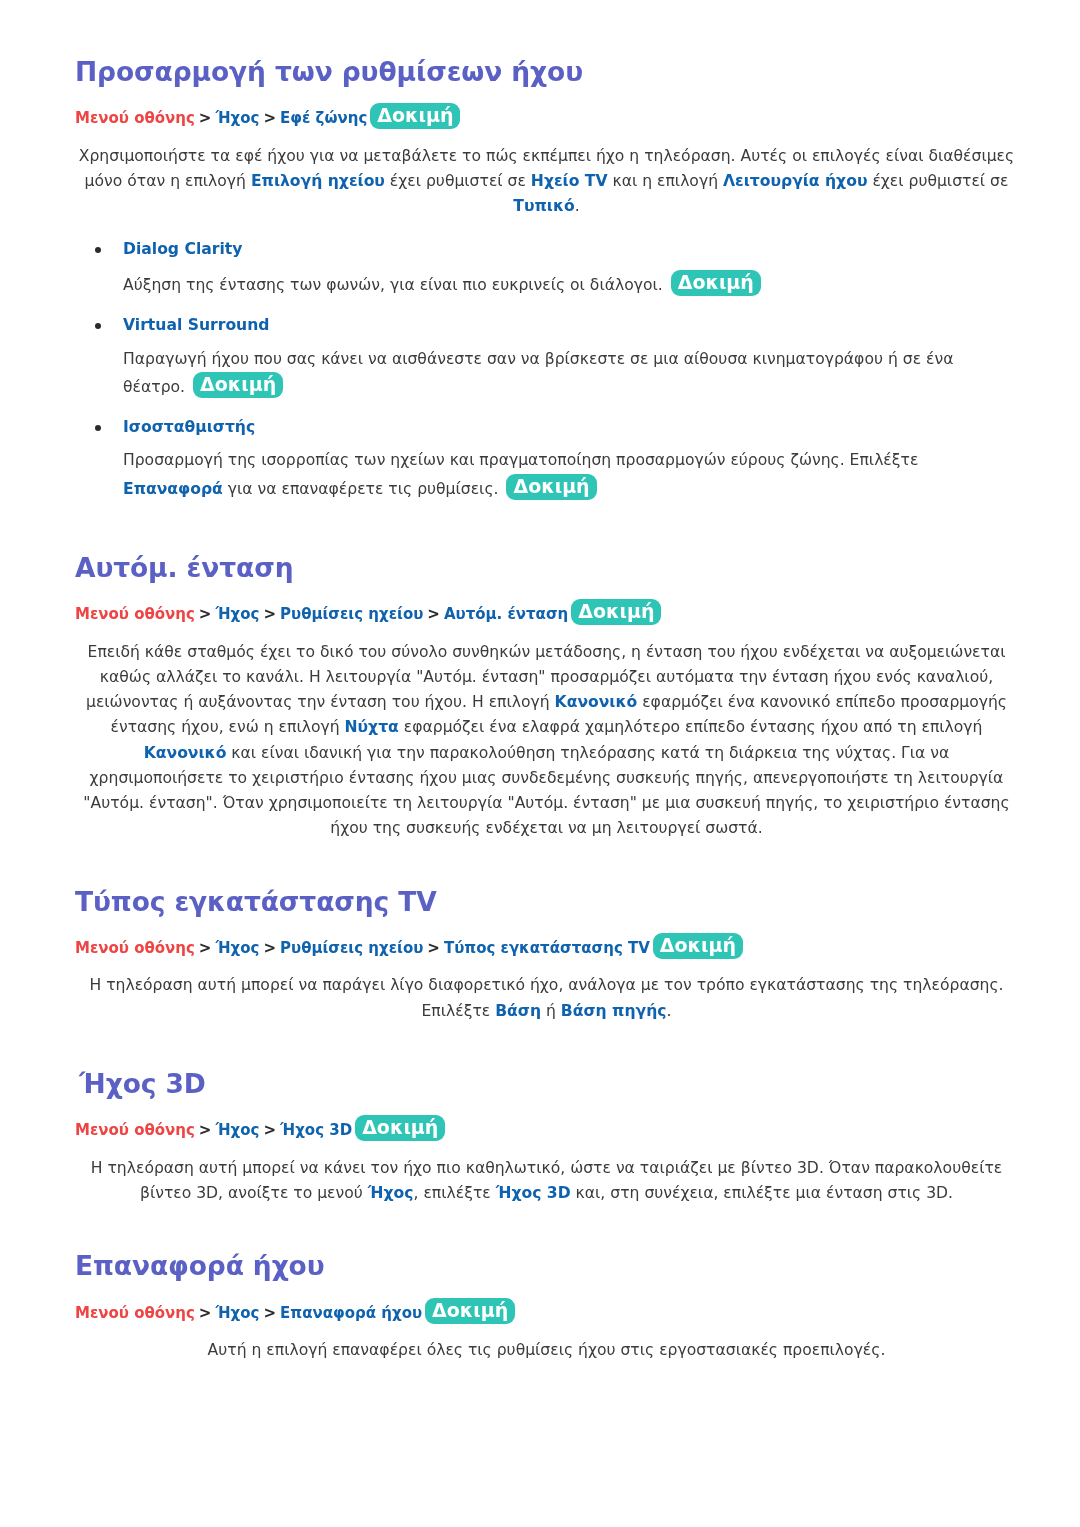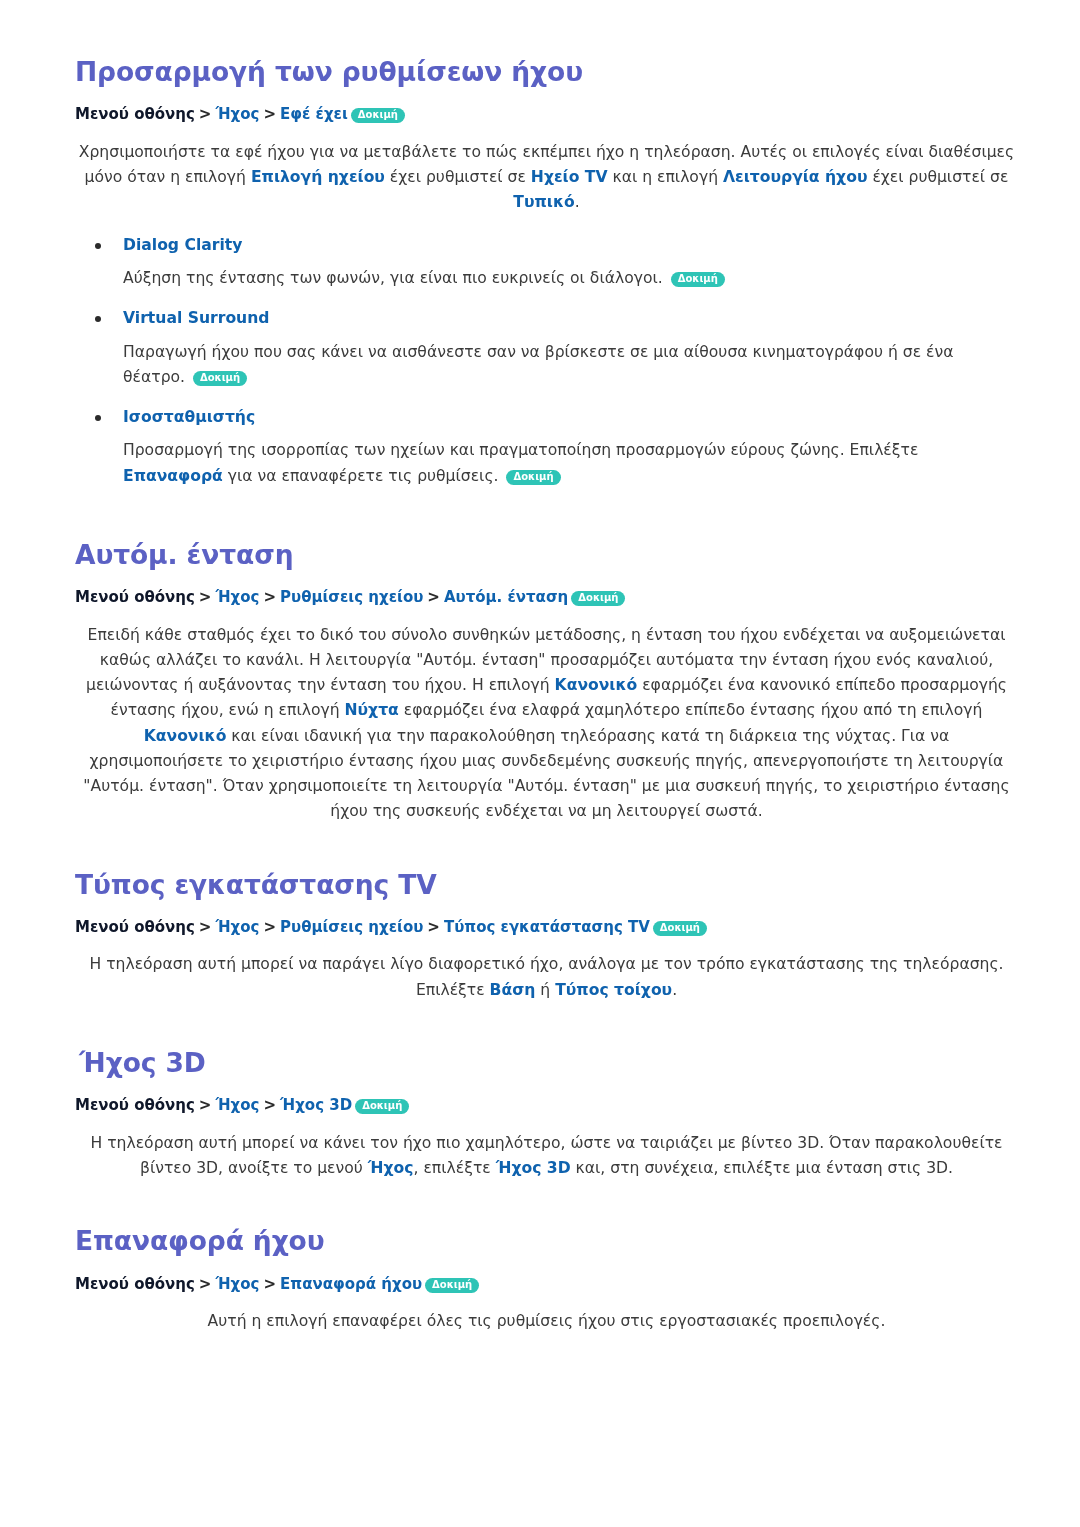--- a/index.html
+++ b/index.html
@@ -46,39 +46,39 @@
   
   .breadcrumb {
     font-size: 15px;
     font-weight: bold;
     color: #2b2b2b;
     margin: 0 0 14px 0;
     line-height: 1.5;
     white-space: nowrap;
   }
   .breadcrumb .crumb-root {
-    color: #0f172a;
+    color: #ef4444;
     font-weight: bold;
   }
   .breadcrumb .sep {
     color: #2b2b2b;
     font-weight: bold;
     margin: 0 4px;
   }
   .breadcrumb .crumb-link {
     color: #0f62ae;
     font-weight: bold;
   }
 
   
   .badge {
     display: inline-block;
     background: #2ec4b6;
     color: #ffffff;
-    font-size: 10px;
+    font-size: 19px;
     font-weight: bold;
     border-radius: 9px;
     padding: 1px 7px 2px 7px;
     line-height: 1.22;
     margin-left: 3px;
     vertical-align: 1px;
     white-space: nowrap;
   }
 
   
@@ -137,21 +137,21 @@
 </head>
 <body>
 
 <div class="page">
   <div class="content">
 
     <div class="section">
       <h1 class="section-title">Προσαρμογή των ρυθμίσεων ήχου</h1>
 
       <div class="breadcrumb">
-        <span class="crumb-root">Μενού οθόνης</span><span class="sep">&gt;</span><span class="crumb-link">Ήχος</span><span class="sep">&gt;</span><span class="crumb-link">Εφέ έχει</span><span class="badge">Δοκιμή</span>
+        <span class="crumb-root">Μενού οθόνης</span><span class="sep">&gt;</span><span class="crumb-link">Ήχος</span><span class="sep">&gt;</span><span class="crumb-link">Εφέ ζώνης</span><span class="badge">Δοκιμή</span>
       </div>
 
       <p class="body"><span>Χρησιμοποιήστε τα εφέ ήχου για να μεταβάλετε το πώς εκπέμπει ήχο η τηλεόραση. Αυτές οι επιλογές είναι διαθέσιμες μόνο όταν η επιλογή </span><span class="em">Επιλογή ηχείου</span><span> έχει ρυθμιστεί σε </span><span class="em">Ηχείο TV</span><span> και η επιλογή </span><span class="em">Λειτουργία ήχου</span><span> έχει ρυθμιστεί σε </span><span class="em">Τυπικό</span><span>.</span></p>
 
       <ul class="bullets">
 
         <li>
           <div class="bullet-head">
             <span class="dot"></span><span>Dialog Clarity</span>
           </div>
@@ -185,31 +185,31 @@
       <p class="body"><span>Επειδή κάθε σταθμός έχει το δικό του σύνολο συνθηκών μετάδοσης, η ένταση του ήχου ενδέχεται να αυξομειώνεται καθώς αλλάζει το κανάλι. Η λειτουργία "Αυτόμ. ένταση" προσαρμόζει αυτόματα την ένταση ήχου ενός καναλιού, μειώνοντας ή αυξάνοντας την ένταση του ήχου. Η επιλογή </span><span class="em">Κανονικό</span><span> εφαρμόζει ένα κανονικό επίπεδο προσαρμογής έντασης ήχου, ενώ η επιλογή </span><span class="em">Νύχτα</span><span> εφαρμόζει ένα ελαφρά χαμηλότερο επίπεδο έντασης ήχου από τη επιλογή </span><span class="em">Κανονικό</span><span> και είναι ιδανική για την παρακολούθηση τηλεόρασης κατά τη διάρκεια της νύχτας. Για να χρησιμοποιήσετε το χειριστήριο έντασης ήχου μιας συνδεδεμένης συσκευής πηγής, απενεργοποιήστε τη λειτουργία "Αυτόμ. ένταση". Όταν χρησιμοποιείτε τη λειτουργία "Αυτόμ. ένταση" με μια συσκευή πηγής, το χειριστήριο έντασης ήχου της συσκευής ενδέχεται να μη λειτουργεί σωστά.</span></p>
     </div>
 
     <div class="section gap-top">
       <h1 class="section-title">Τύπος εγκατάστασης TV</h1>
 
       <div class="breadcrumb">
         <span class="crumb-root">Μενού οθόνης</span><span class="sep">&gt;</span><span class="crumb-link">Ήχος</span><span class="sep">&gt;</span><span class="crumb-link">Ρυθμίσεις ηχείου</span><span class="sep">&gt;</span><span class="crumb-link">Τύπος εγκατάστασης TV</span><span class="badge">Δοκιμή</span>
       </div>
 
-      <p class="body"><span>Η τηλεόραση αυτή μπορεί να παράγει λίγο διαφορετικό ήχο, ανάλογα με τον τρόπο εγκατάστασης της τηλεόρασης. Επιλέξτε </span><span class="em">Βάση</span><span> ή </span><span class="em">Τύπος τοίχου</span><span>.</span></p>
+      <p class="body"><span>Η τηλεόραση αυτή μπορεί να παράγει λίγο διαφορετικό ήχο, ανάλογα με τον τρόπο εγκατάστασης της τηλεόρασης. Επιλέξτε </span><span class="em">Βάση</span><span> ή </span><span class="em">Βάση πηγής</span><span>.</span></p>
     </div>
 
     <div class="section gap-top">
       <h1 class="section-title indent-title">Ήχος 3D</h1>
 
       <div class="breadcrumb">
         <span class="crumb-root">Μενού οθόνης</span><span class="sep">&gt;</span><span class="crumb-link">Ήχος</span><span class="sep">&gt;</span><span class="crumb-link">Ήχος 3D</span><span class="badge">Δοκιμή</span>
       </div>
 
-      <p class="body"><span>Η τηλεόραση αυτή μπορεί να κάνει τον ήχο πιο χαμηλότερο, ώστε να ταιριάζει με βίντεο 3D. Όταν παρακολουθείτε βίντεο 3D, ανοίξτε το μενού </span><span class="em">Ήχος</span><span>, επιλέξτε </span><span class="em">Ήχος 3D</span><span> και, στη συνέχεια, επιλέξτε μια ένταση στις 3D.</span></p>
+      <p class="body"><span>Η τηλεόραση αυτή μπορεί να κάνει τον ήχο πιο καθηλωτικό, ώστε να ταιριάζει με βίντεο 3D. Όταν παρακολουθείτε βίντεο 3D, ανοίξτε το μενού </span><span class="em">Ήχος</span><span>, επιλέξτε </span><span class="em">Ήχος 3D</span><span> και, στη συνέχεια, επιλέξτε μια ένταση στις 3D.</span></p>
     </div>
 
     <div class="section gap-top">
       <h1 class="section-title">Επαναφορά ήχου</h1>
 
       <div class="breadcrumb">
         <span class="crumb-root">Μενού οθόνης</span><span class="sep">&gt;</span><span class="crumb-link">Ήχος</span><span class="sep">&gt;</span><span class="crumb-link">Επαναφορά ήχου</span><span class="badge">Δοκιμή</span>
       </div>
 
       <p class="body"><span>Αυτή η επιλογή επαναφέρει όλες τις ρυθμίσεις ήχου στις εργοστασιακές προεπιλογές.</span></p>

